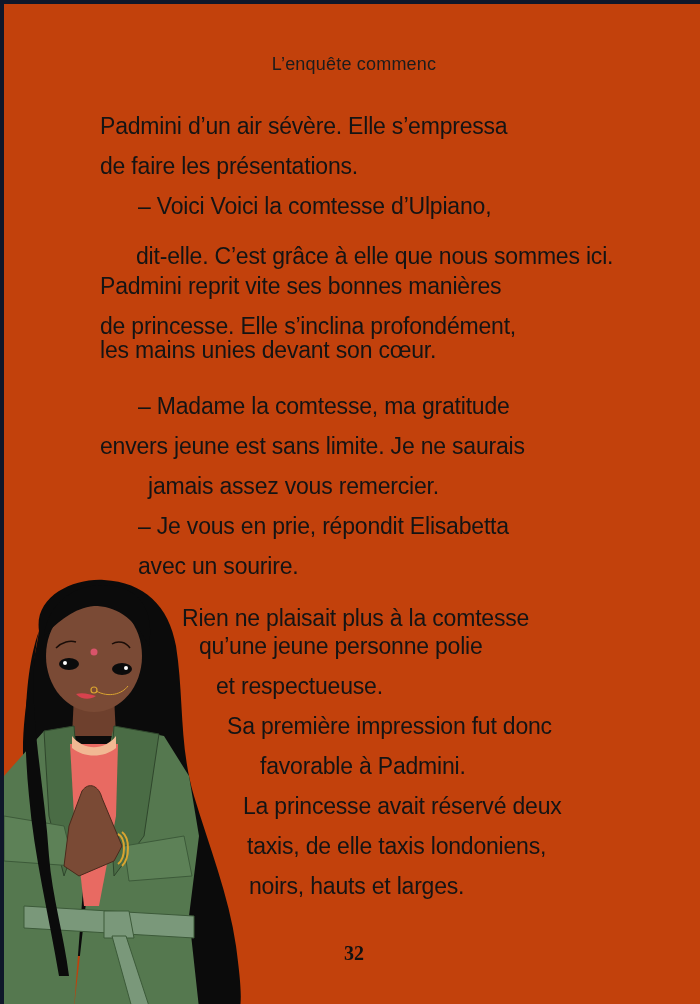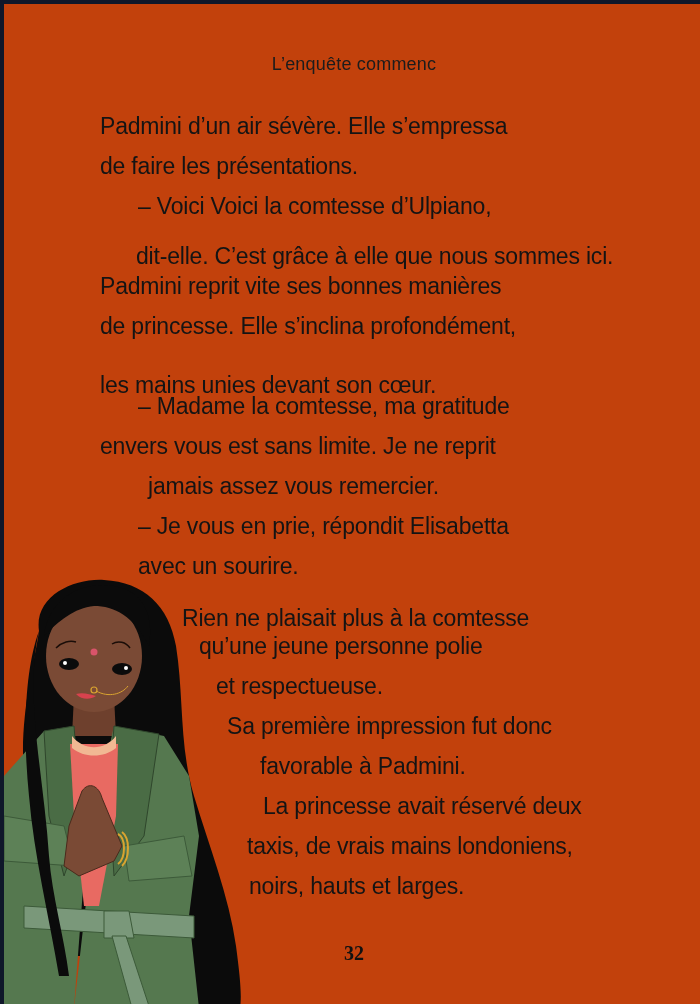--- a/index.html
+++ b/index.html
@@ -57,33 +57,33 @@
 <div class="page">
   <div class="running-head">L’enquête commenc</div>
 
   <div id="text-block">
       <div class="text-line" style="left: 96px; top: 108px;">Padmini d’un air sévère. Elle s’empressa</div>
       <div class="text-line" style="left: 96px; top: 148px;">de faire les présentations.</div>
       <div class="text-line" style="left: 134px; top: 188px;">– Voici Voici la comtesse d’Ulpiano,</div>
       <div class="text-line" style="left: 96px; top: 238px; margin-left: 36px;">dit-elle. C’est grâce à elle que nous sommes ici.</div>
       <div class="text-line" style="left: 96px; top: 268px;">Padmini reprit vite ses bonnes manières</div>
       <div class="text-line" style="left: 96px; top: 308px;">de princesse. Elle s’inclina profondément,</div>
-      <div class="text-line" style="left: 96px; top: 367px;">les mains unies devant son cœur.</div>
+      <div class="text-line" style="left: 96px; top: 332px;">les mains unies devant son cœur.</div>
       <div class="text-line" style="left: 134px; top: 388px;">– Madame la comtesse, ma gratitude</div>
-      <div class="text-line" style="left: 96px; top: 428px;">envers vous est sans limite. Je ne reprit</div>
+      <div class="text-line" style="left: 96px; top: 428px;">envers jeune est sans limite. Je ne saurais</div>
       <div class="text-line" style="left: 96px; top: 468px; margin-left: 48px;">jamais assez vous remercier.</div>
       <div class="text-line" style="left: 134px; top: 508px;">– Je vous en prie, répondit Elisabetta</div>
       <div class="text-line" style="left: 134px; top: 548px;">avec un sourire.</div>
       <div class="text-line" style="left: 178px; top: 600px;">Rien ne plaisait plus à la comtesse</div>
       <div class="text-line" style="left: 195px; top: 628px;">qu’une jeune personne polie</div>
       <div class="text-line" style="left: 212px; top: 668px; text-align: right;">et respectueuse.</div>
       <div class="text-line" style="left: 223px; top: 708px;">Sa première impression fut donc</div>
       <div class="text-line" style="left: 232px; top: 748px; margin-left: 24px;">favorable à Padmini.</div>
-      <div class="text-line" style="left: 239px; top: 788px; margin-left: 20px;">La princesse avait réservé deux</div>
-      <div class="text-line" style="left: 243px; top: 828px;">taxis, de vrais mains londoniens,</div>
+      <div class="text-line" style="left: 239px; top: 788px;">La princesse avait réservé deux</div>
+      <div class="text-line" style="left: 243px; top: 828px;">taxis, de elle taxis londoniens,</div>
       <div class="text-line" style="left: 245px; top: 868px;">noirs, hauts et larges.</div>
     </div>
 
   <svg class="illustration" viewBox="0 0 260 432" xmlns="http://www.w3.org/2000/svg">
 
     <path d="M35 55 C30 20 70 2 100 4 C140 6 165 30 172 70 C180 120 175 170 190 220 C205 270 225 320 232 370 C236 400 238 420 236 432 L150 432 L160 380 L30 380 L20 200 C15 140 30 90 35 55 Z" fill="#0b0b0b"></path>
 
     <path d="M70 120 L110 120 L112 160 L68 160 Z" fill="#6e402d"></path>
 
     <path d="M0 200 L40 155 L70 150 L75 230 L80 300 L70 432 L0 432 Z" fill="#55784f"></path>

